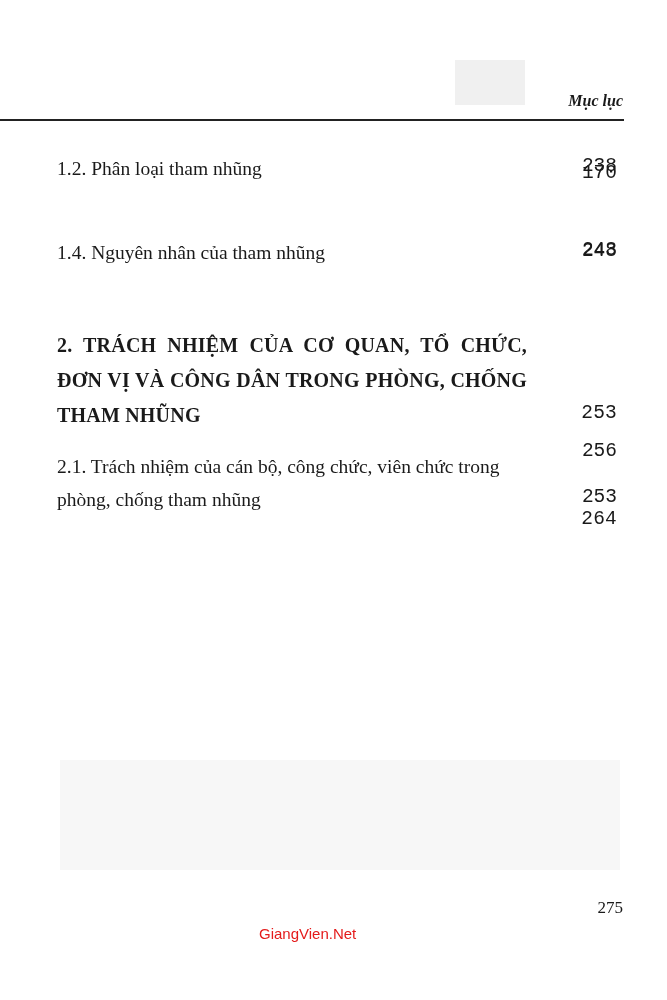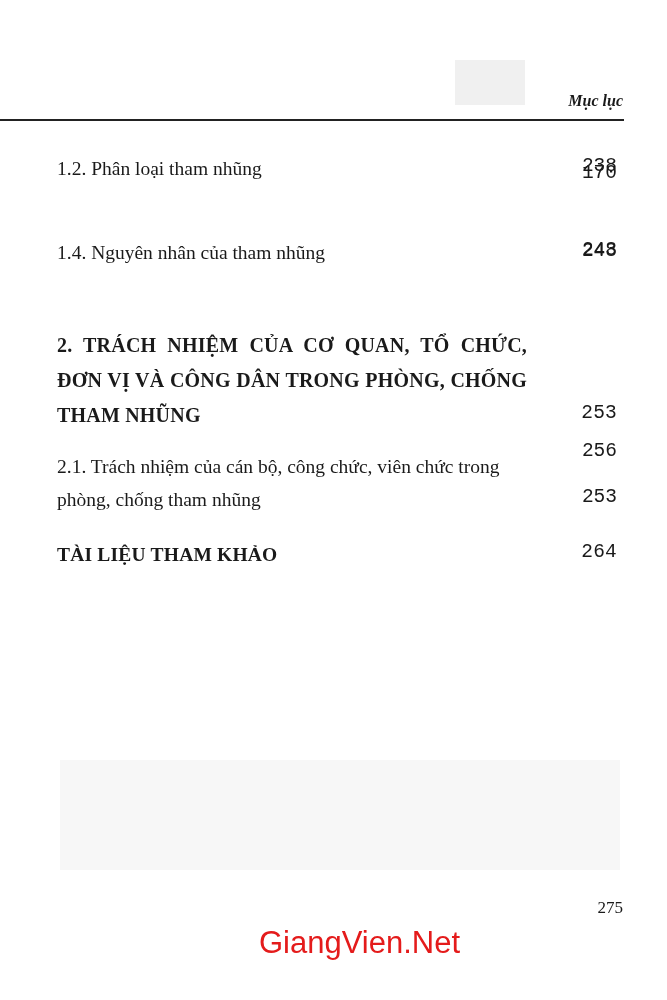--- a/index.html
+++ b/index.html
@@ -15,21 +15,21 @@
       position: absolute; left: 0; top: 119px; width: 624px; height: 2px; background: #222;
     }
     .entry { position: absolute; left: 57px; width: 560px; font-size: 19.5px; line-height: 33px; }
     .entry .text { display: inline-block; width: 470px; vertical-align: bottom; }
     .entry .page { position: absolute; right: 0; bottom: 2px; font-family: Liberation Mono, monospace; }
     .bold { font-weight: bold; letter-spacing: 0.2px; }
     .just { text-align: justify; text-align-last: left; }
     .page-number { position: absolute; right: 44px; top: 898px; font-size: 17px; }
     .watermark {
       position: absolute; left: 259px; top: 925px; font-family: "Liberation Sans", sans-serif;
-      font-size: 31px; color: #e41b1b;
+      font-size: 15px; color: #e41b1b;
     }
     .noise { position: absolute; background: rgba(0,0,0,0.06); }
   </style>
 </head>
 <body>
 
 <div class="noise" style="left:455px;top:60px;width:70px;height:45px;"></div>
 <div class="noise" style="left:60px;top:760px;width:560px;height:110px;background:rgba(0,0,0,0.03);"></div>
 
 <div class="header-title">Mục lục</div>
@@ -54,18 +54,17 @@
   <span class="page" style="font-weight:normal;">253</span>
 </div>
 <div class="entry" style="top:402px;margin-top:48px;">
   <span class="text">2.1. Trách nhiệm của cán bộ, công chức, viên chức trong phòng, chống tham nhũng</span>
   <span class="page">253</span>
 </div>
 <div class="entry" style="top:470px;">
   <span class="page">256</span>
 </div>
 <div class="entry bold" style="top:538px;">
-  <span class="text">TÀI LIỆU THAM KHẢO</span>
   <span class="page" style="font-weight:normal;">264</span>
 </div>
 
 <div class="page-number">275</div>
 <div class="watermark">GiangVien.Net</div>
 
 </body></html>

